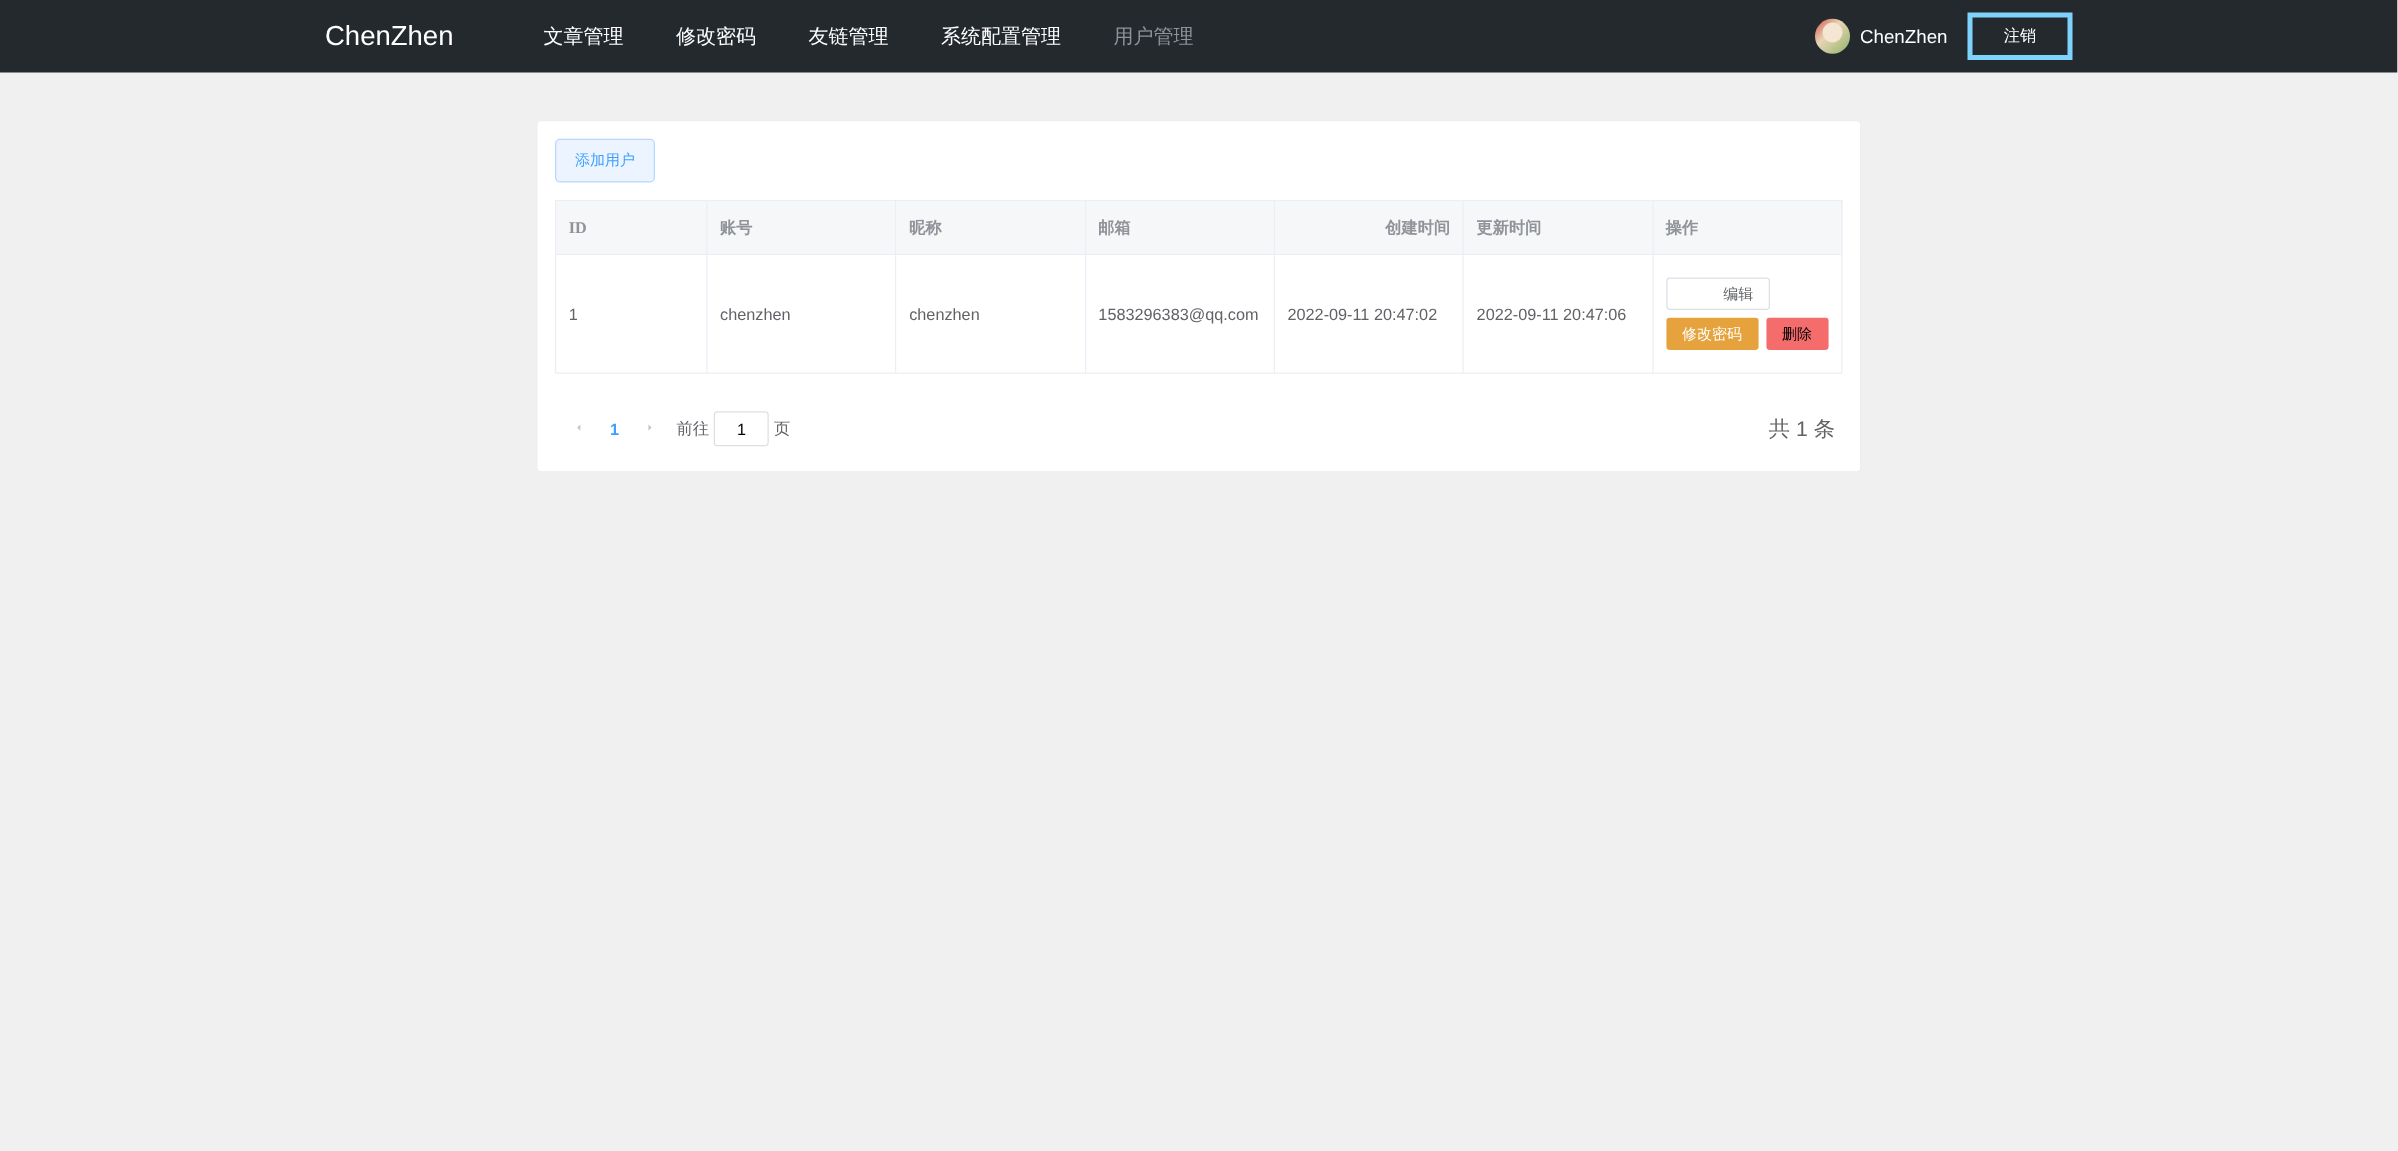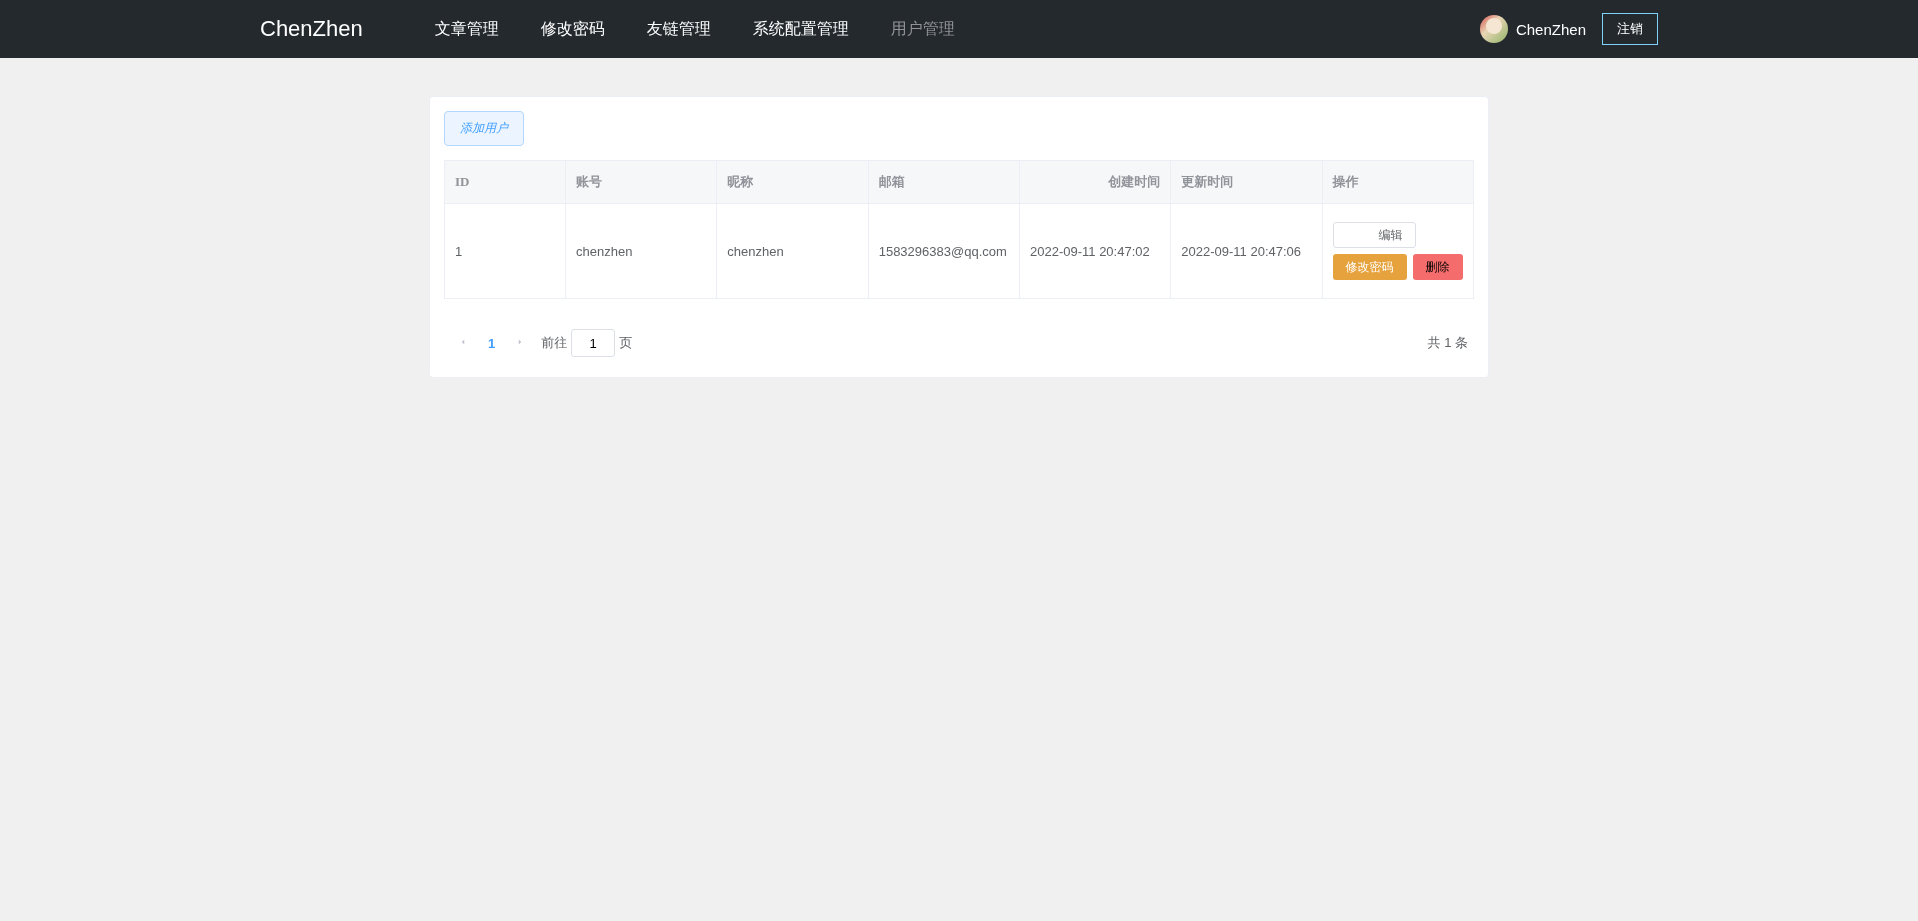--- a/index.html
+++ b/index.html
@@ -69,23 +69,23 @@
       height: 16px;
       background: #f5e6d3;
       border-radius: 50%;
     }
     .username {
       color: #fff;
       font-size: 15px;
     }
     .logout-btn {
       background: transparent;
-      border: 1px solid #7dd3fc;
-      color: #fff;
-      padding: 6px 14px;
+      border: 4px solid #7dd3fc;
+      color: #fff;
+      padding: 6px 25px;
       border-radius: 0;
       font-size: 13px;
       cursor: pointer;
     }
     .container {
       max-width: 1060px;
       margin: 38px auto 0;
       background: #fff;
       border: 1px solid #ebeef5;
       border-radius: 4px;
@@ -93,21 +93,20 @@
     }
     .add-btn {
       background: #ecf5ff;
       border: 1px solid #b3d8ff;
       color: #409eff;
       padding: 8px 15px;
       border-radius: 4px;
       font-size: 12px;
       cursor: pointer;
       margin-bottom: 14px;
-      font-style: italic;
     }
     table {
       width: 100%;
       border-collapse: collapse;
       border: 1px solid #ebeef5;
     }
     th {
       background: #f6f7f8;
       color: #909399;
       font-weight: 600;
@@ -192,21 +191,21 @@
     .jump-input {
       width: 44px;
       height: 28px;
       border: 1px solid #dcdfe6;
       border-radius: 3px;
       text-align: center;
       font-size: 13px;
     }
     .total {
       margin-left: auto;
-      font-size: 13px;
+      font-size: 17px;
       color: #606266;
     }
     .col-id { width: 120px; }
     .col-account { width: 150px; }
     .col-nick { width: 150px; }
     .col-email { width: 150px; }
     .col-created { width: 150px; text-align: right; }
     .col-updated { width: 150px; }
     .col-actions { width: 150px; }
   </style>

